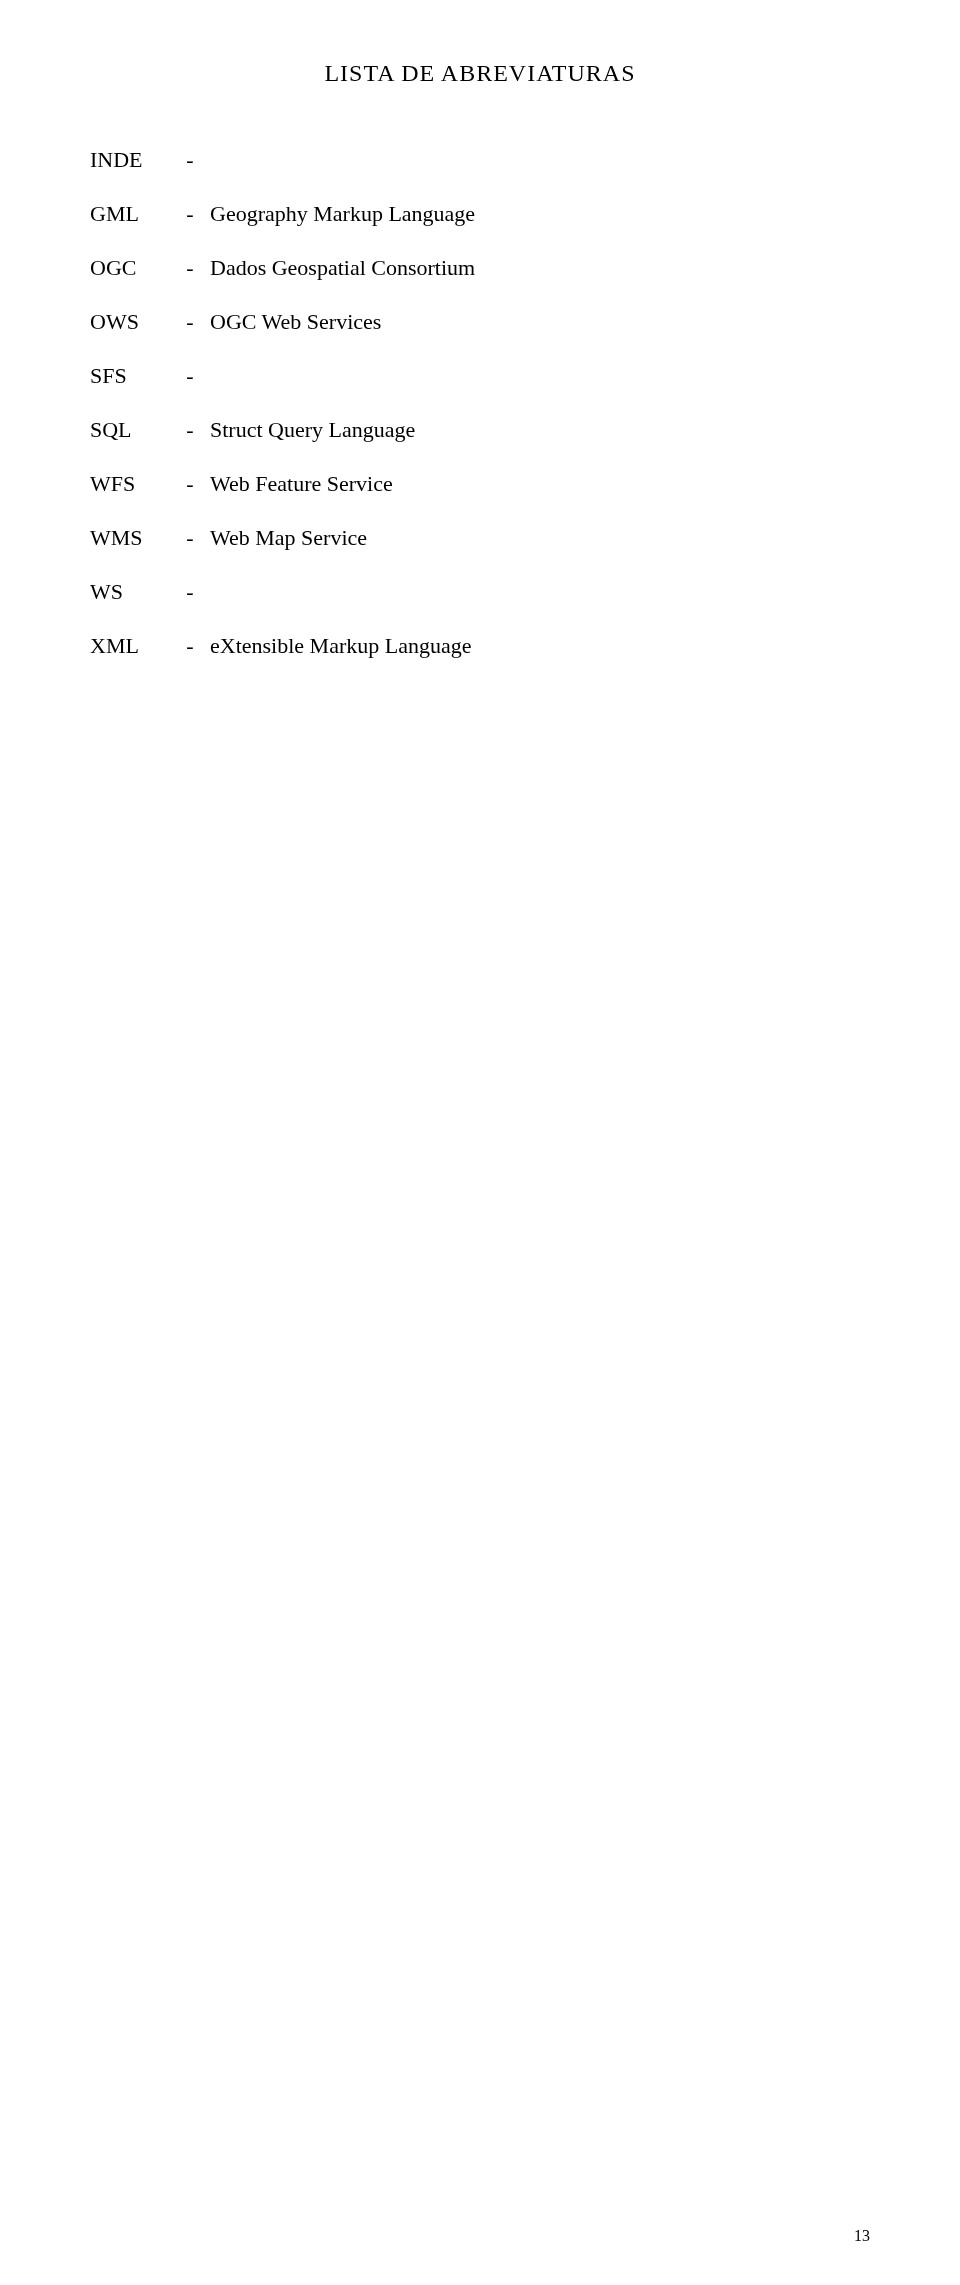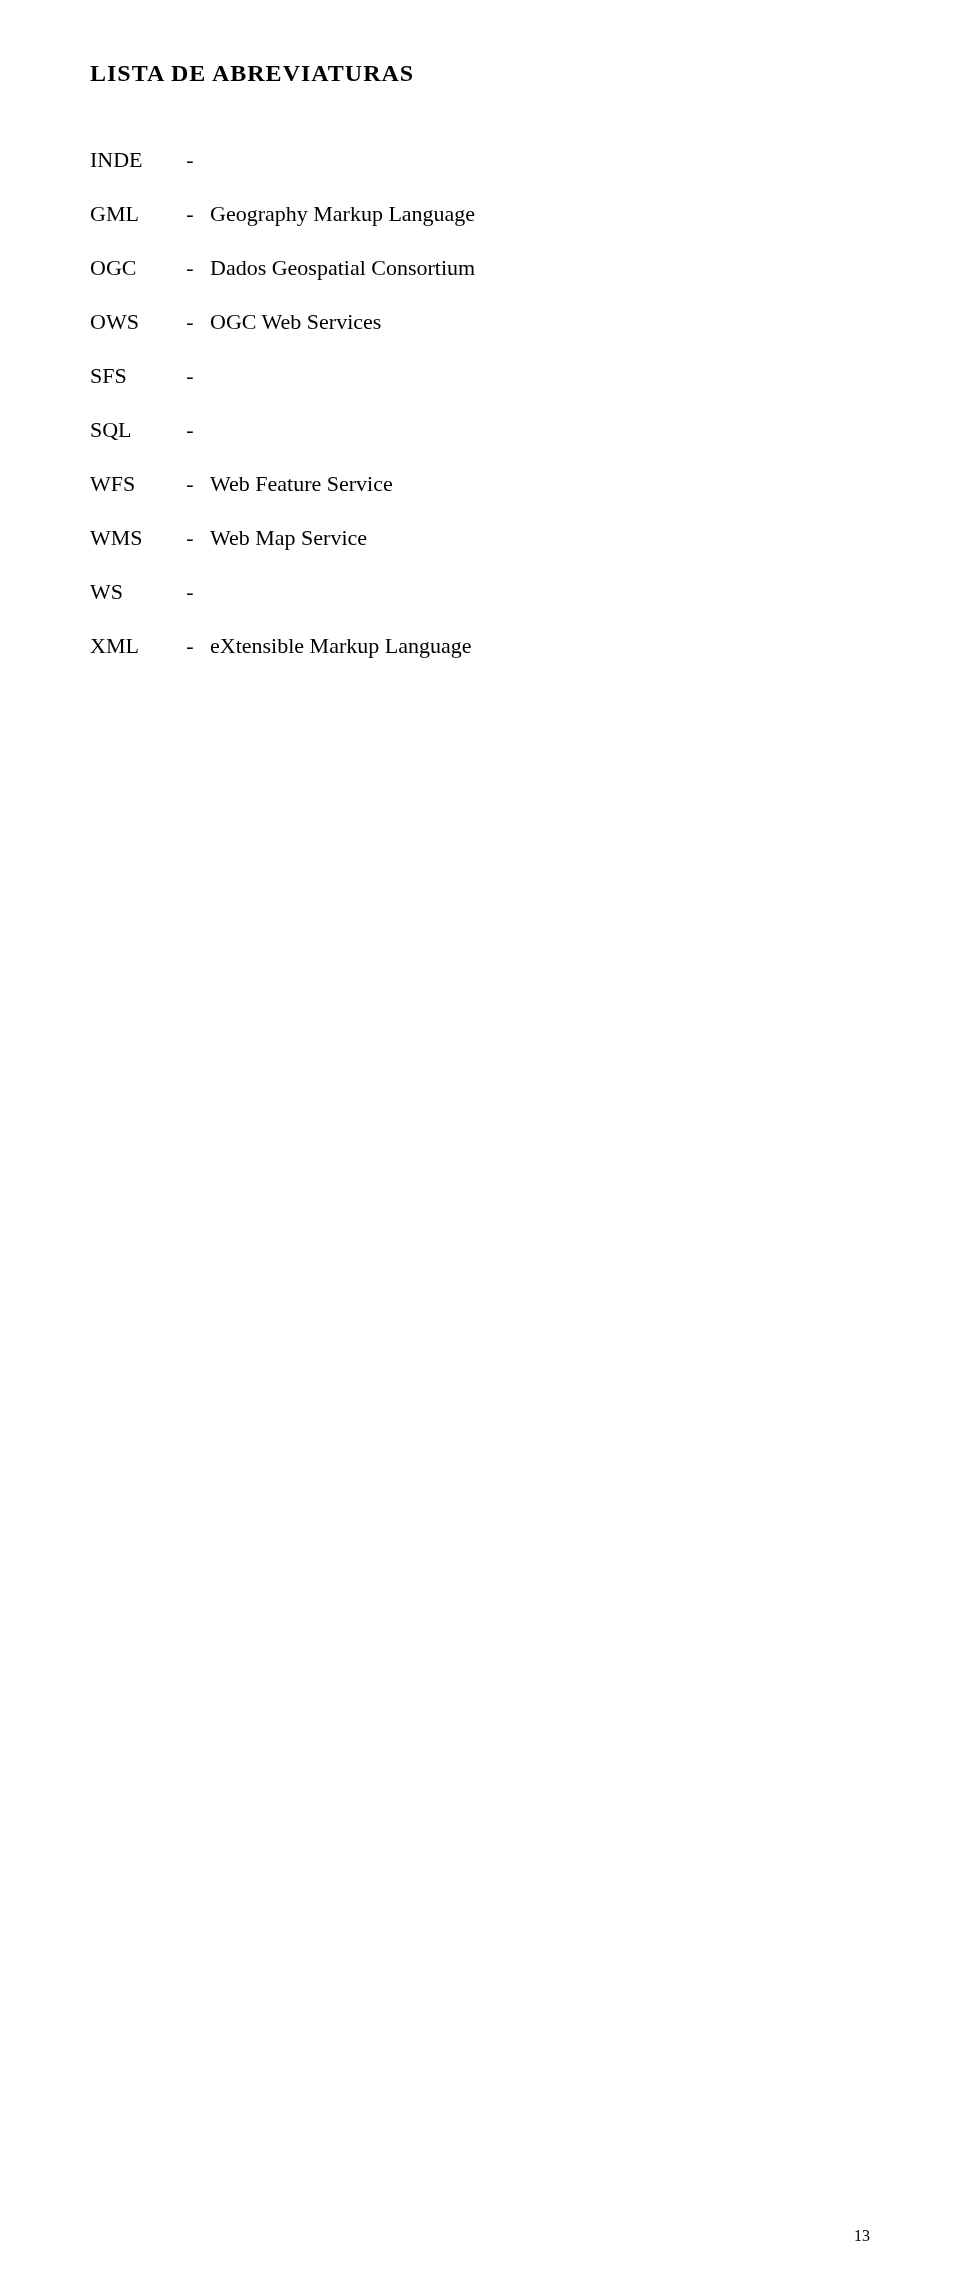--- a/index.html
+++ b/index.html
@@ -19,21 +19,22 @@
     }
 
     .page {
       width: 960px;
       min-height: 2285px;
       padding: 60px 90px 80px 90px;
       position: relative;
     }
 
     .page-title {
-      font-weight: bold;
+      text-align: center;
+      font-weight: normal;
       font-size: 24px;
       margin-bottom: 60px;
       letter-spacing: 1px;
     }
 
     .abbreviations-list {
       list-style: none;
       margin-top: 10px;
     }
 
@@ -93,20 +94,21 @@
         <span class="abbr-dash">-</span>
         <span class="abbr-definition">OGC Web Services</span>
       </li>
       <li class="abbr-row">
         <span class="abbr-term">SFS</span>
         <span class="abbr-dash">-</span>
       </li>
       <li class="abbr-row">
         <span class="abbr-term">SQL</span>
         <span class="abbr-dash">-</span>
+        <span class="abbr-definition">Struct Query Language</span>
       </li>
       <li class="abbr-row">
         <span class="abbr-term">WFS</span>
         <span class="abbr-dash">-</span>
         <span class="abbr-definition">Web Feature Service</span>
       </li>
       <li class="abbr-row">
         <span class="abbr-term">WMS</span>
         <span class="abbr-dash">-</span>
         <span class="abbr-definition">Web Map Service</span>

